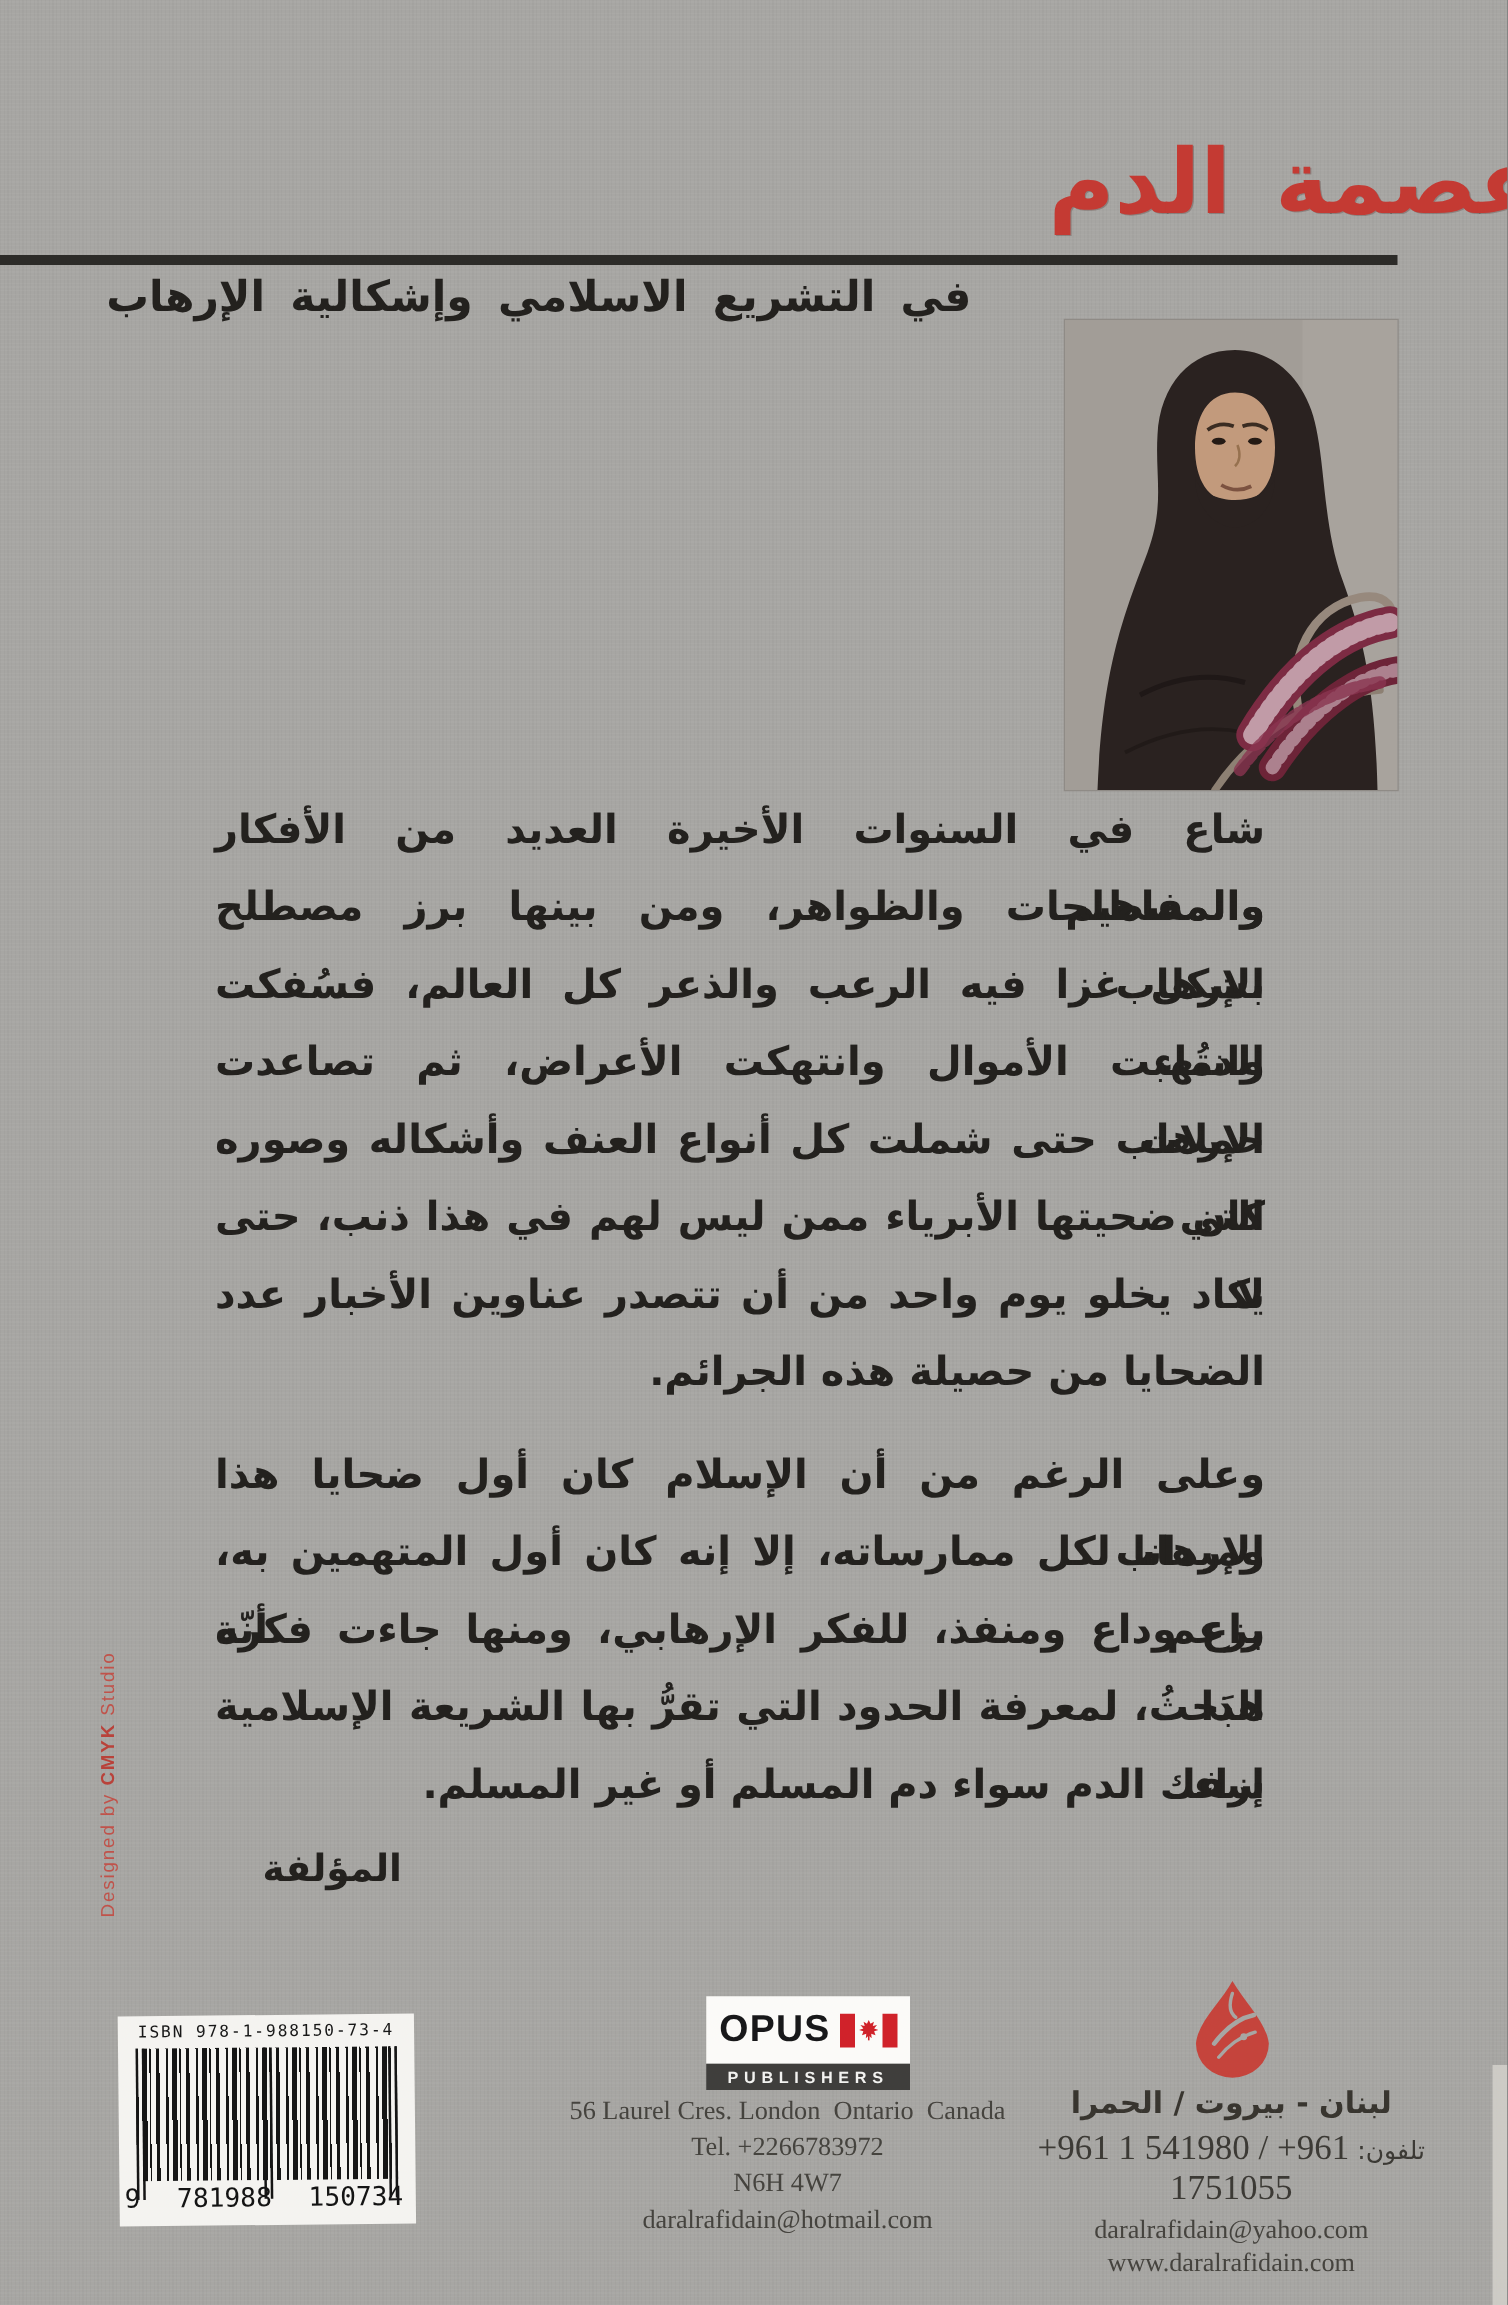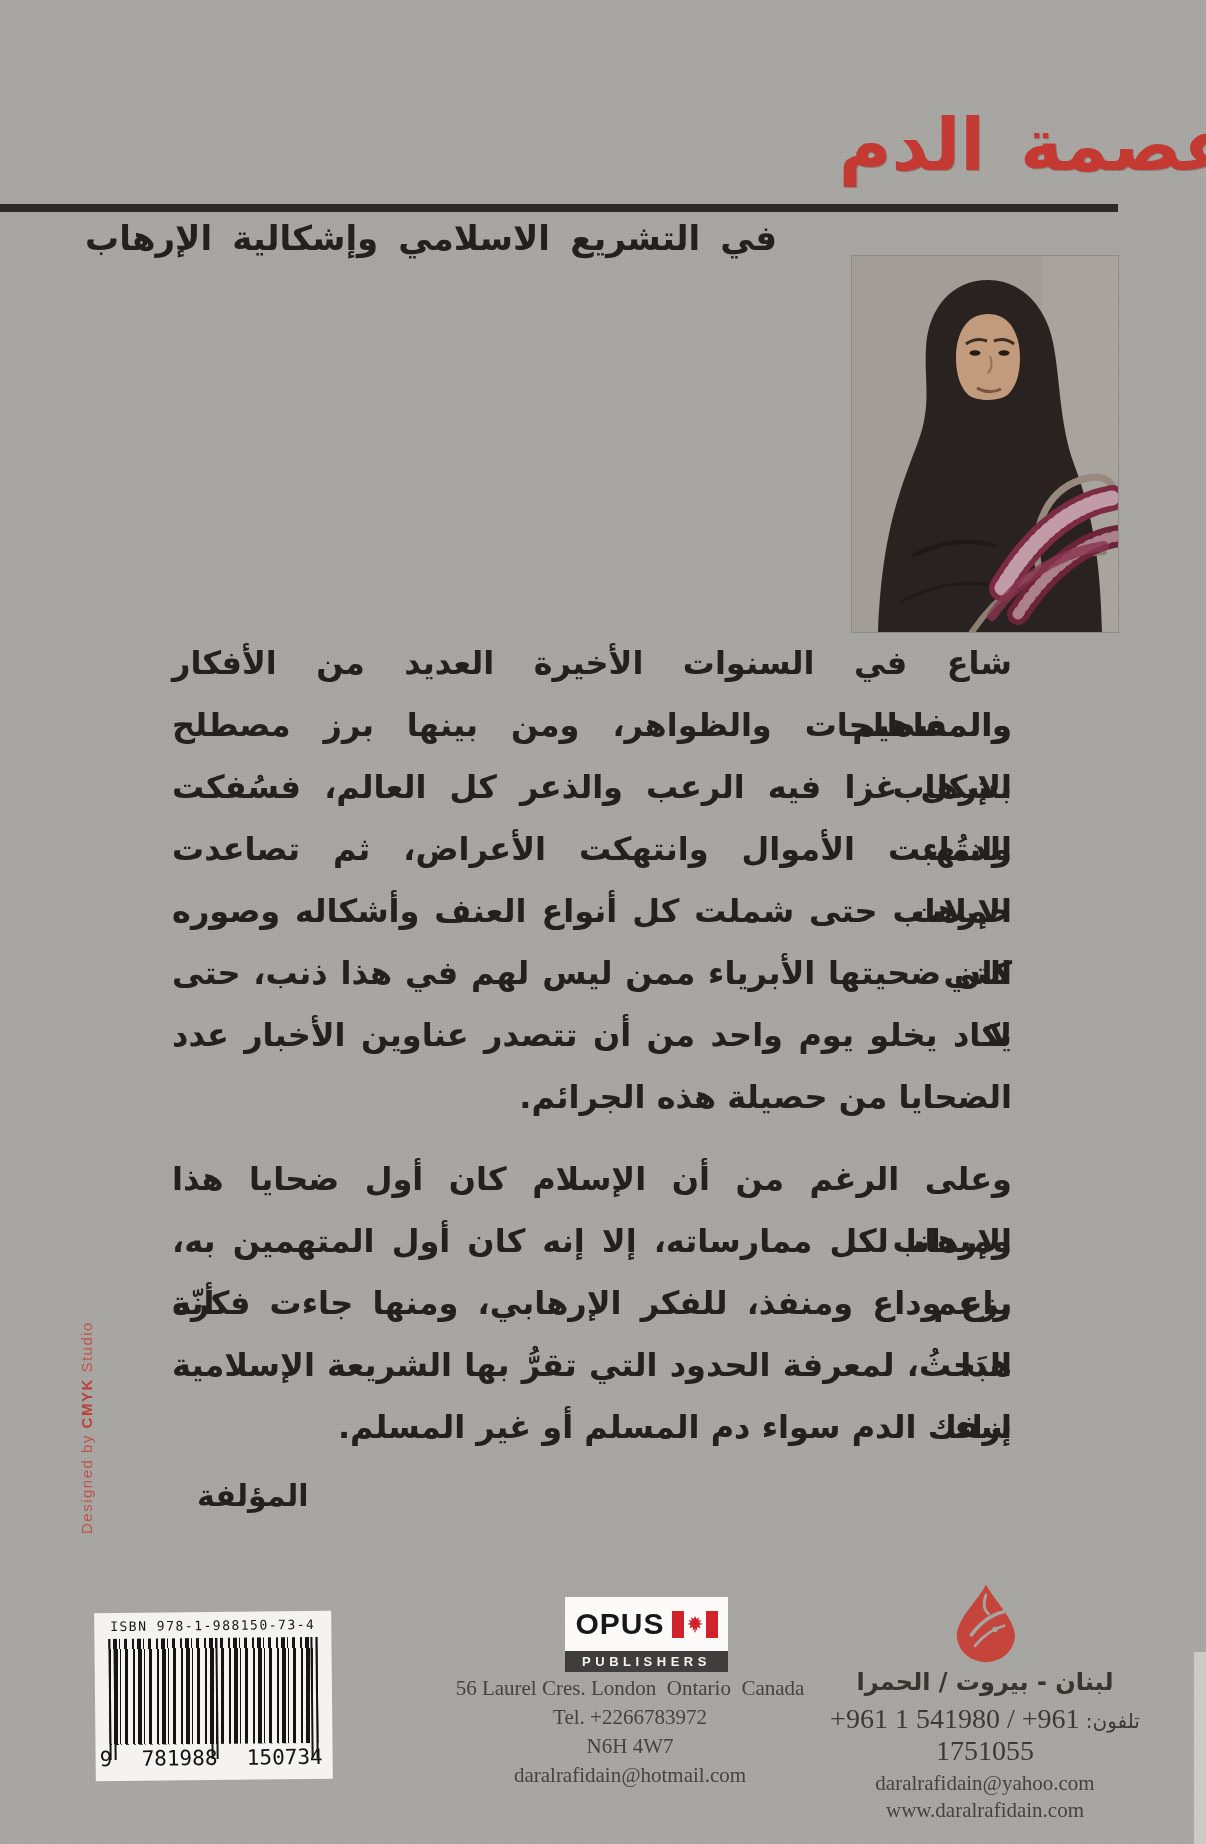--- a/index.html
+++ b/index.html
@@ -23,21 +23,21 @@
     font:700 34px/1.3 "DejaVu Sans", sans-serif;color:#23211e;
     text-align:justify;text-align-last:justify;
   }
   .photo{top:256px;left:852px;width:266px;height:376px;outline:1px solid #8f8b86;}
   .photo svg{display:block;}
   .para{left:172px;width:840px;direction:rtl;font:700 32px "DejaVu Sans", sans-serif;color:#23211e;}
   .p1{top:632px;}
   .p2{top:1148px;}
   .para .line{height:62px;line-height:62px;text-align:justify;text-align-last:justify;}
   .para .line.end{text-align:right;text-align-last:right;}
-  .signature{top:1478px;left:197px;font:700 30px "DejaVu Sans", sans-serif;color:#23211e;}
+  .signature{top:1478px;left:210px;font:700 30px "DejaVu Sans", sans-serif;color:#23211e;}
   .design-credit{
     left:78px;top:1534px;transform-origin:0 0;transform:rotate(-90deg);
     white-space:nowrap;color:#c0534b;font:400 15px "Liberation Sans", sans-serif;letter-spacing:1.5px;
   }
   .design-credit .brand{font-weight:700;color:#b9423a;}
   
   .barcode{
     top:1612px;left:95px;width:237px;height:168px;background:#f4f3f0;
     transform:rotate(-.6deg);
   }

